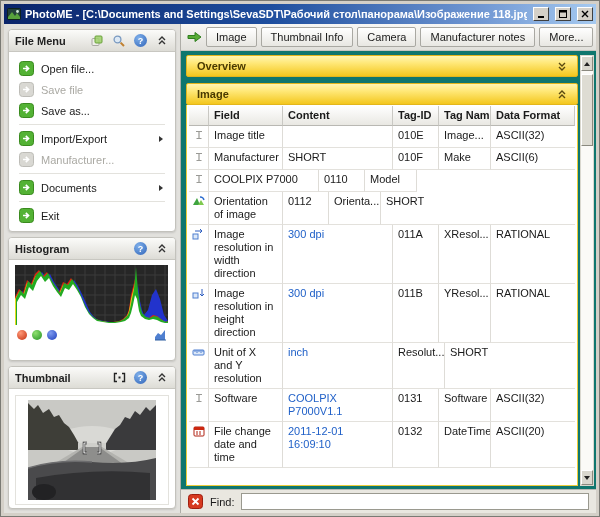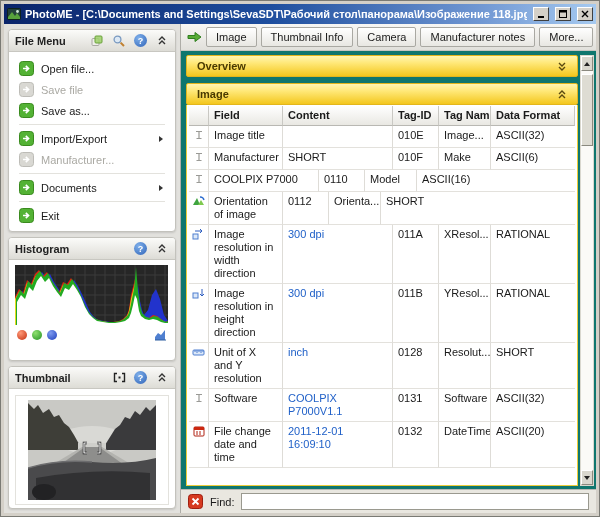--- a/index.html
+++ b/index.html
@@ -387,21 +387,20 @@
                     <div class="cell col-tagname">Make</div>
                     <div class="cell col-format">ASCII(6)</div>
                   </div>
                   <div class="trow">
                     <div class="cell col-icon"><svg width="12" height="12" viewBox="0 0 12 12">
                         <path d="M3 2.5h6M6 2.5v7M3.5 9.5h5" stroke="#9a9a96" stroke-width="1.2" fill="none"></path>
                       </svg></div>
                     <div class="cell col-content cell-content">COOLPIX P7000</div>
                     <div class="cell col-tagid">0110</div>
                     <div class="cell col-tagname">Model</div>
-                    <div class="cell col-format">ASCII(16)</div>
                   </div>
                   <div class="trow">
                     <div class="cell col-icon"><svg width="13" height="12" viewBox="0 0 13 12">
                         <path d="M1 10 L5 3 8 10 Z" fill="#3fa43f"></path>
                         <path d="M6 10 L9 5 12 10 Z" fill="#7fc94f"></path>
                         <path d="M8 2 a4 4 0 0 1 4 3" stroke="#2f6fd0" stroke-width="1.4" fill="none"></path>
                       </svg></div>
                     <div class="cell col-field">Orientation of image</div>
                     <div class="cell col-tagid">0112</div>
                     <div class="cell col-tagname">Orienta...</div>
@@ -429,21 +428,20 @@
                     <div class="cell col-tagname">YResol...</div>
                     <div class="cell col-format">RATIONAL</div>
                   </div>
                   <div class="trow">
                     <div class="cell col-icon"><svg width="13" height="12" viewBox="0 0 13 12">
                         <rect x="1" y="4" width="11" height="5" rx="1" fill="#dce8f8" stroke="#4f7fd0"></rect>
                         <path d="M3 4v2M5 4v3M7 4v2M9 4v3M11 4v2" stroke="#4f7fd0"></path>
                       </svg></div>
                     <div class="cell col-field">Unit of X and Y resolution</div>
                     <div class="cell col-content cell-content link">inch</div>
-                    <div class="cell col-tagid">0128</div>
                     <div class="cell col-tagname">Resolut...</div>
                     <div class="cell col-format">SHORT</div>
                   </div>
                   <div class="trow">
                     <div class="cell col-icon"><svg width="12" height="12" viewBox="0 0 12 12">
                         <path d="M3 2.5h6M6 2.5v7M3.5 9.5h5" stroke="#9a9a96" stroke-width="1.2" fill="none"></path>
                       </svg></div>
                     <div class="cell col-field">Software</div>
                     <div class="cell col-content cell-content link">COOLPIX P7000V1.1</div>
                     <div class="cell col-tagid">0131</div>

